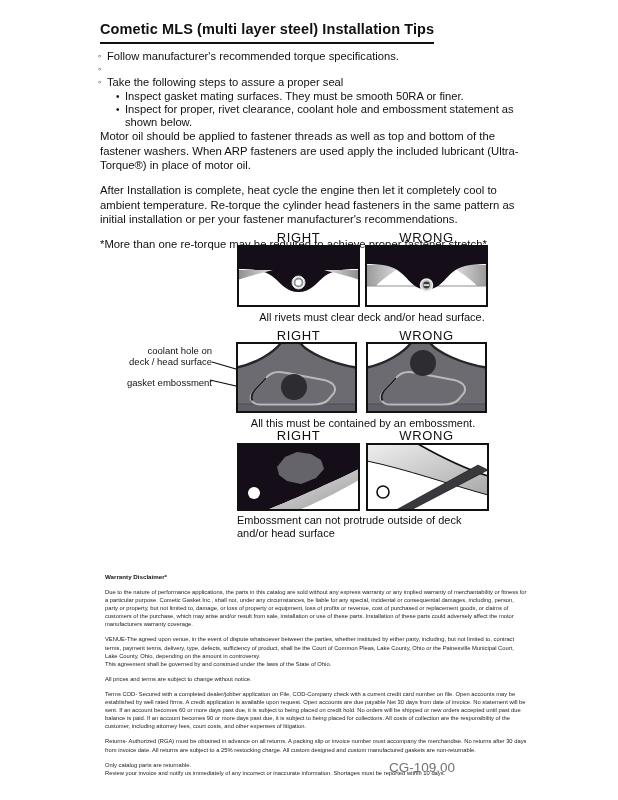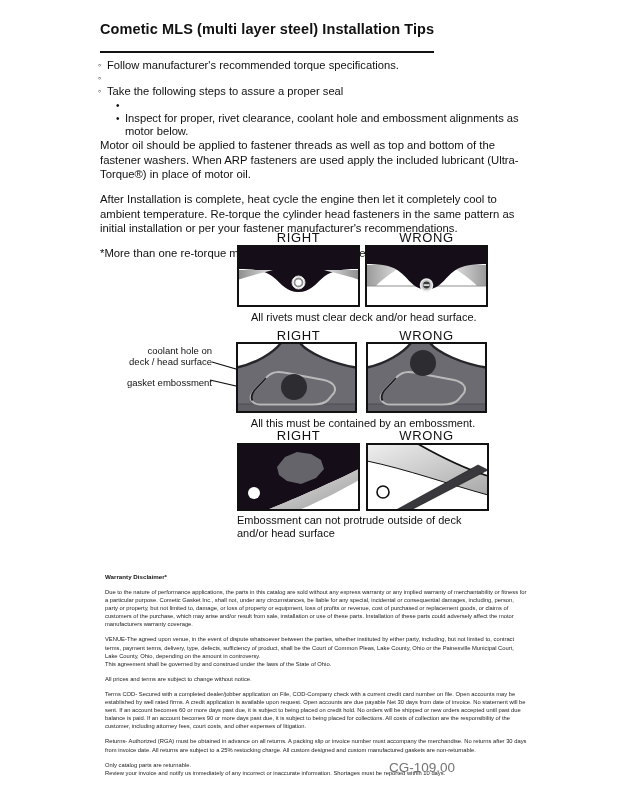--- a/index.html
+++ b/index.html
@@ -6,21 +6,21 @@
   html,body { background:#e8e8e8; }
   .page {
     position:relative; width:618px; height:800px; background:#ffffff;
     font-family:"Liberation Sans", sans-serif; color:#111; overflow:hidden;
     margin:0 auto;
   }
   
   .content-col { position:absolute; left:98px; top:20px; width:430px; }
   .doc-title {
     font-size:14.5px; font-weight:bold; display:inline-block;
-    border-bottom:2px solid #111; padding-bottom:14px; margin-left:2px;
+    border-bottom:2px solid #111; padding-bottom:5px; margin-left:2px;
     letter-spacing:0.1px;
   }
   .bullet-list { margin-top:6px; font-size:11.2px; line-height:13.2px; }
   .bullet-row { display:flex; }
   .bullet-row .marker { width:9px; flex:0 0 9px; font-size:9px; line-height:13.2px; }
   .bullet-row.sub { padding-left:18px; }
   .bullet-row.sub .marker { font-size:10px; }
   .diesel-heading { font-size:12.5px; font-weight:bold; margin:12px 0 7px 2px; }
   .body-para { font-size:11.3px; line-height:14.6px; margin:0 0 10px 2px; }
   
@@ -54,24 +54,25 @@
       </div>
       <div class="bullet-row">
         <span class="marker">◦</span>
       </div>
       <div class="bullet-row">
         <span class="marker">◦</span>
         <span>Take the following steps to assure a proper seal</span>
       </div>
       <div class="bullet-row sub">
         <span class="marker">•</span>
+        <span>Inspect gasket mating surfaces.  They must be smooth 50RA or finer.</span>
       </div>
       <div class="bullet-row sub">
         <span class="marker">•</span>
-        <span>Inspect for proper, rivet clearance, coolant hole and embossment alignments as motor below.</span>
+        <span>Inspect for proper, rivet clearance, coolant hole and embossment statement as shown below.</span>
       </div>
     </div>
 
     <p class="body-para">Motor oil should be applied to fastener threads as well as top and bottom of the fastener washers. When ARP fasteners are used apply the included lubricant (Ultra-Torque®) in place of motor oil.</p>
     <p class="body-para">After Installation is complete, heat cycle the engine then let it completely cool to ambient temperature. Re-torque the cylinder head fasteners in the same pattern as initial installation or per your fastener manufacturer's recommendations.</p>
     <p class="body-para">*More than one re-torque may be required to achieve proper fastener stretch*</p>
   </div>
 
   <div class="diag-label" style="left:237px; top:230px;">RIGHT</div>
   <div class="diag-label" style="left:365px; top:230px;">WRONG</div>
@@ -119,21 +120,21 @@
       <path d="M1,1 H122 V19 C100,19 92,22.5 84,30.5 C77,37.5 72,44.5 61.5,44.5 C51,44.5 46,37.5 39,30.5 C31,22.5 23,19 1,19 Z" fill="#150d18"></path>
       <g>
         <circle cx="61.5" cy="40" r="6" fill="#c6c6c6" stroke="#ececec" stroke-width="1.6"></circle>
         <circle cx="61.5" cy="40" r="3.4" fill="#3a3a3e"></circle>
         <rect x="58.6" y="39.2" width="5.8" height="1.8" fill="#d9d9d9"></rect>
       </g>
       <rect x="1" y="1" width="121" height="60" fill="none" stroke="#111" stroke-width="2"></rect>
     </svg>
   </div>
 
-  <div class="diag-caption" style="left:251px; top:311px; width:270px;">All rivets must clear deck and/or head surface.</div>
+  <div class="diag-caption" style="left:237px; top:311px; width:270px;text-align:center;">All rivets must clear deck and/or head surface.</div>
 
   <div class="diag-label" style="left:237px; top:328px;">RIGHT</div>
   <div class="diag-label" style="left:365px; top:328px;">WRONG</div>
 
   <div class="side-label" style="left:118px; top:345px; width:94px; white-space:pre-line;">coolant hole on
 deck / head surface</div>
   <div class="side-label" style="left:118px; top:377px; width:94px;">gasket embossment</div>
 
   <svg class="leader-svg" style="left:205px; top:352px;" width="100" height="45" viewBox="0 0 100 45">
     <line x1="7" y1="10" x2="89" y2="34" stroke="#111" stroke-width="1.1"></line>

